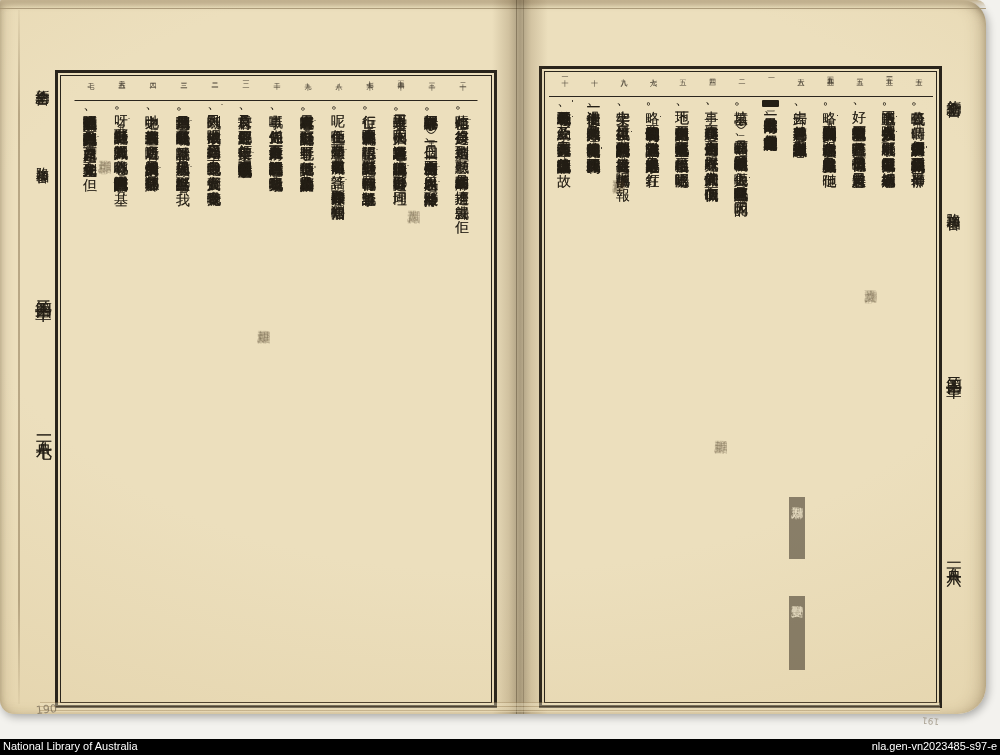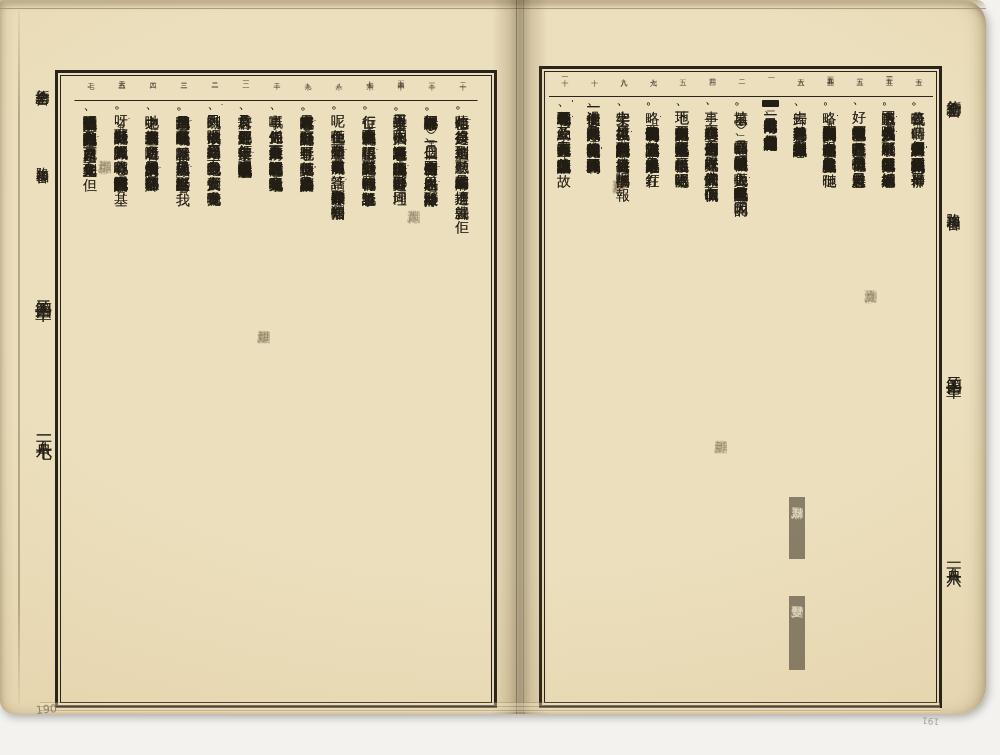--- a/index.html
+++ b/index.html
@@ -178,14 +178,18 @@
       <div class="ghostbox" style="left:789px;top:596px;width:16px;height:74px;">變雙煙嘅</div>
     </section>
 
     <div class="gutter"></div>
     <div class="bottom-stack"></div>
   </div>
 
   <div class="pencil pencil-left">190</div>
   <div class="pencil pencil-right">191</div>
 
+  <div class="bar">
+    <span class="l">National Library of Australia</span>
+    <span class="r">nla.gen-vn2023485-s97-e</span>
+  </div>
 
 </div>
 
 </body></html>

